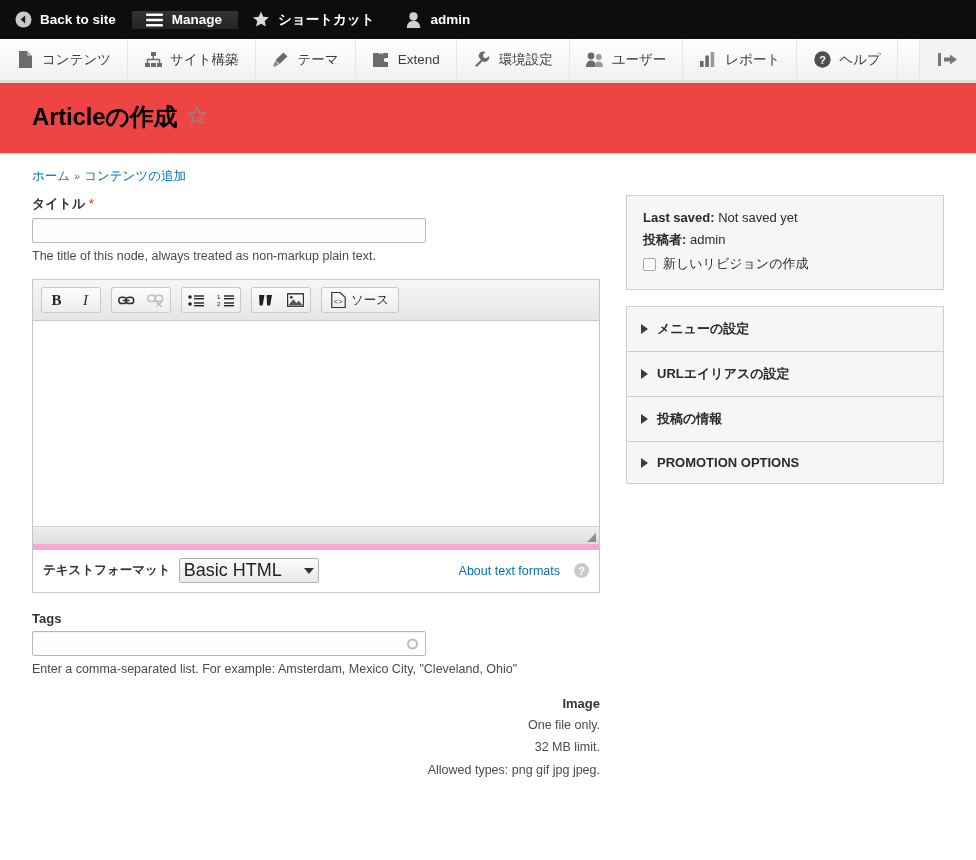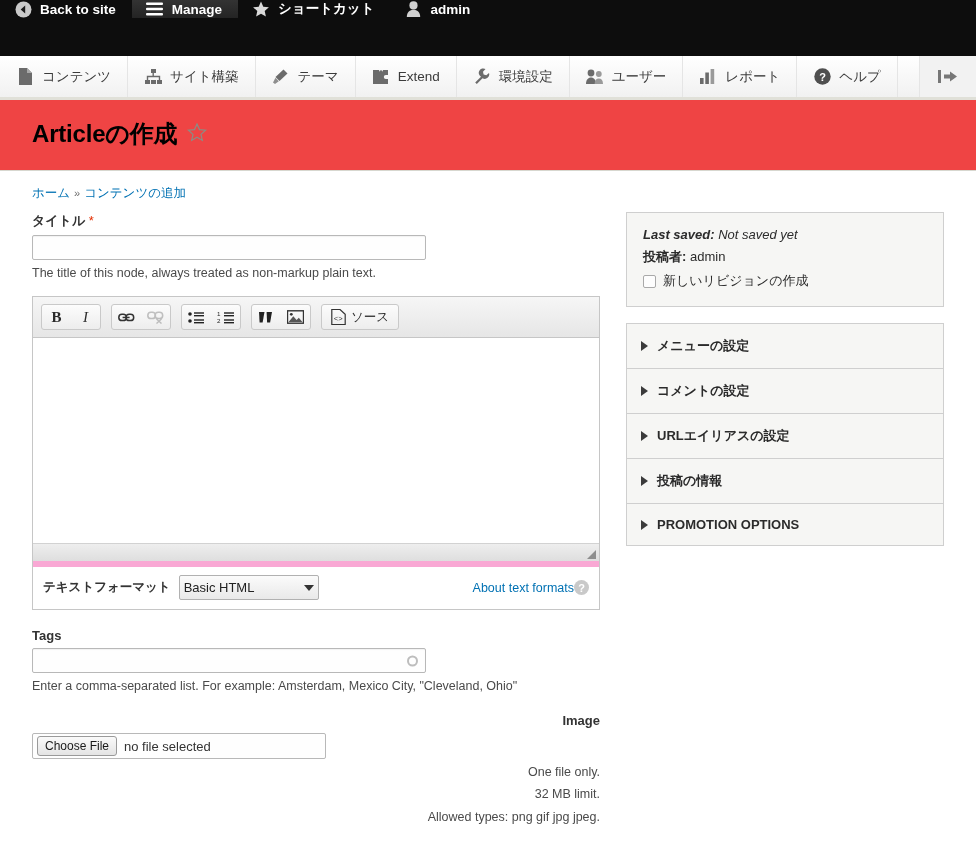--- a/index.html
+++ b/index.html
@@ -9,24 +9,24 @@
     height: 860px;
     background: #ffffff;
     font-family: "Liberation Sans", sans-serif;
     font-size: 13px;
     color: #333333;
     overflow: hidden;
   }
 
   
   .toolbar-bar {
-    height: 56px;
+    height: 39px;
     background: #0d0d0d;
     display: flex;
-    align-items: flex-start;
+    align-items: center;
     color: #ffffff;
   }
   .toolbar-tab {
     display: flex;
     align-items: center;
     gap: 8px;
     padding: 0 16px 0 14px;
     font-size: 13.5px;
     font-weight: bold;
     color: #ffffff;
@@ -168,28 +168,28 @@
   }
   .format-label { font-size: 12.5px; font-weight: bold; color: #333; margin-right: 8px; }
   .format-select {
     height: 25px;
     width: 140px;
     border: 1px solid #b1b1b1;
     border-radius: 2px;
     background: #efefef;
     background: linear-gradient(180deg,#fbfbfb 0%, #e9e9e9 100%);
     font-family: "Liberation Sans", sans-serif;
-    font-size: 13px;
+    font-size: 18px;
     color: #222;
     padding: 0 4px;
     display: flex; align-items: center; justify-content: space-between;
     cursor: pointer;
   }
   .caret-down { width: 0; height: 0; border-left: 5px solid transparent; border-right: 5px solid transparent; border-top: 6px solid #333; }
-  .fmt-right { margin-left: auto; display: flex; align-items: flex-end; gap: 0; }
+  .fmt-right { margin-left: auto; display: flex; align-items: flex-end; gap: 14px; }
   .fmt-right a { color: #0071b3; text-decoration: none; font-size: 12.5px; }
   .help-circle {
     width: 15px; height: 15px; border-radius: 50%;
     background: #c9c9c9; color: #ffffff;
     font-size: 11px; font-weight: bold;
     display: flex; align-items: center; justify-content: center;
   }
 
   
   .tag-wrap { position: relative; width: 394px; }
@@ -215,21 +215,21 @@
   .actions { display: flex; align-items: center; gap: 16px; padding: 22px 0 0 32px; }
 
   
   .side-panel {
     border: 1px solid #cfcfcf;
     background: #f6f6f4;
     padding: 14px 16px 16px 16px;
   }
   .side-row { font-size: 13px; color: #2b2b2b; margin-bottom: 6px; }
   .side-row b { font-weight: bold; }
-  .ital { font-style: italic; }
+  .ital { }
   .side-check { display: flex; align-items: center; gap: 7px; font-size: 13px; color: #2b2b2b; }
   .cbox {
     width: 13px; height: 13px; flex: 0 0 13px;
     border: 1px solid #a9a9a9; border-radius: 2px;
     background: #fdfdfd; cursor: pointer;
   }
   .accordion { margin-top: 16px; border: 1px solid #cfcfcf; border-bottom: none; }
   .acc-item {
     border-bottom: 1px solid #cfcfcf;
     background: #f6f6f4;
@@ -502,24 +502,20 @@
       <label class="flabel">Tags</label>
       <div class="tag-wrap">
         <input class="text-input" type="text" value="" style="">
         <span class="tag-throbber"></span>
       </div>
       <div class="desc">Enter a comma-separated list. For example: Amsterdam, Mexico City, "Cleveland, Ohio"</div>
     </div>
 
     <div class="form-item" style="margin-top:18px;text-align:right;">
       <label class="flabel">Image</label>
-      <div class="file-row">
-        <span class="choose-btn">Choose File</span>
-        <span class="file-name">no file selected</span>
-      </div>
       <div class="desc">One file only.</div>
       <div class="desc">32 MB limit.</div>
       <div class="desc">Allowed types: png gif jpg jpeg.</div>
     </div>
 
   </div>
 
   <div class="col-side">
     <div class="side-panel">
       <div class="side-row">
@@ -536,24 +532,20 @@
       </div>
     </div>
 
     <div class="accordion">
       <div class="acc-item">
         <span class="tri-right"></span>
         <span>メニューの設定</span>
       </div>
       <div class="acc-item">
         <span class="tri-right"></span>
-        <span>コメントの設定</span>
-      </div>
-      <div class="acc-item">
-        <span class="tri-right"></span>
         <span>URLエイリアスの設定</span>
       </div>
       <div class="acc-item">
         <span class="tri-right"></span>
         <span>投稿の情報</span>
       </div>
       <div class="acc-item">
         <span class="tri-right"></span>
         <span>PROMOTION OPTIONS</span>
       </div>

